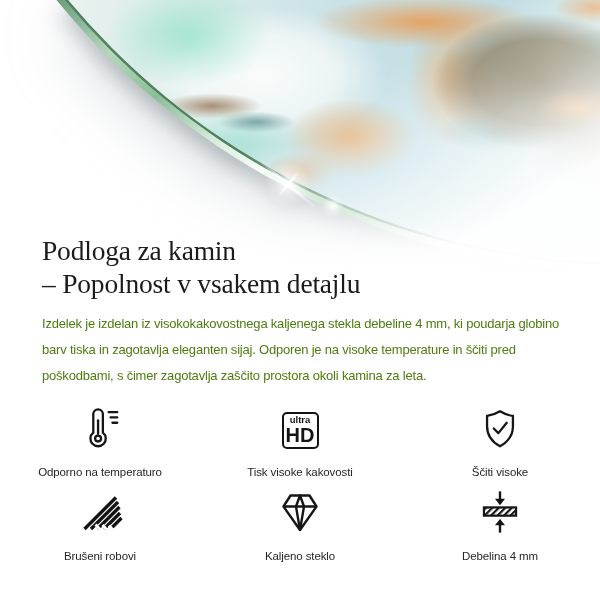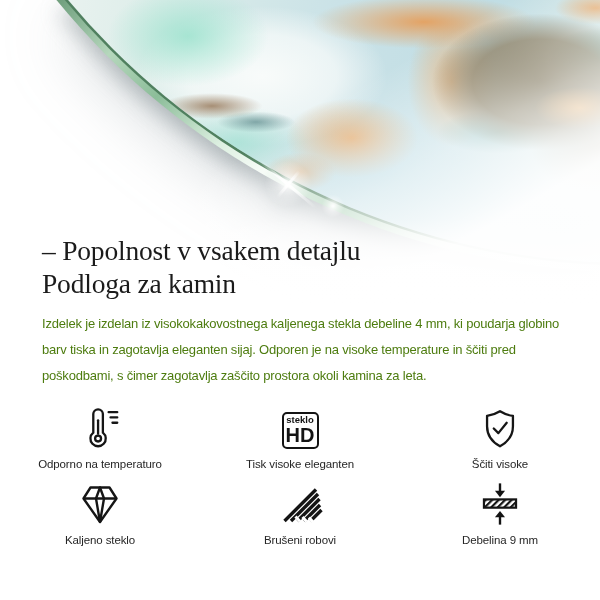--- a/index.html
+++ b/index.html
@@ -56,21 +56,21 @@
   h1{margin:234px 42px 0;font-family:"Liberation Serif","DejaVu Serif",serif;font-weight:400;
      font-size:27.5px;line-height:33px;color:#1b1b1b;letter-spacing:-.2px;}
   h1 span{display:block;}
   .description{margin:11px 42px 0;width:520px;font-size:13px;line-height:26px;
      color:#4d7c0f;letter-spacing:-.2px;}
 
   
   .features{display:grid;grid-template-columns:200px 200px 200px;row-gap:8px;margin:13px 0 0;}
   .feature{display:flex;flex-direction:column;align-items:center;}
   .icon-box{height:50px;display:flex;align-items:flex-end;justify-content:center;}
-  .feature-label{margin-top:6px;font-size:11.5px;color:#262626;letter-spacing:-.1px;white-space:nowrap;}
+  .feature-label{margin-top:14px;font-size:11.5px;color:#262626;letter-spacing:-.1px;white-space:nowrap;}
   .icon-stroke{stroke:#161616;fill:none;stroke-width:2.4;}
   .hd-box{box-sizing:border-box;width:37px;height:37px;border:2.6px solid #141414;border-radius:5px;
      display:flex;flex-direction:column;align-items:center;justify-content:center;color:#141414;margin-bottom:3px;}
   .hd-top{font-size:9.5px;font-weight:700;line-height:1;letter-spacing:0;}
   .hd-bottom{font-size:20px;font-weight:700;line-height:1.05;}
 </style>
 </head>
 <body>
 
 <div class="hero">
@@ -85,22 +85,22 @@
     </div>
     <div class="sparkle small" style="left:333px;top:206px">
       <div class="glow"></div>
     </div>
   </div>
   <div class="hero-fade"></div>
 </div>
 
 <main>
   <h1>
+    <span>Podloga za kamin</span>
     <span>– Popolnost v vsakem detajlu</span>
-    <span>Podloga za kamin</span>
   </h1>
 
   <p class="description">Izdelek je izdelan iz visokokakovostnega kaljenega stekla debeline 4 mm, ki poudarja globino barv tiska in zagotavlja eleganten sijaj. Odporen je na visoke temperature in ščiti pred poškodbami, s čimer zagotavlja zaščito prostora okoli kamina za leta.</p>
 
   <div class="features">
 
     <div class="feature">
       <div class="icon-box">
         <svg width="46" height="48" viewBox="0 0 48 48">
           <path class="icon-stroke" stroke-linecap="round" d="M27 28.8 V9.5 A5 5 0 0 0 17 9.5 V28.8 A8 8 0 1 0 27 28.8 Z"></path>
@@ -108,49 +108,35 @@
           <path class="icon-stroke" stroke-linecap="round" d="M22 16 V30"></path>
           <path class="icon-stroke" stroke-linecap="round" d="M33 7.5 H42 M35 13 H42 M37 18.5 H42"></path>
         </svg>
       </div>
       <div class="feature-label">Odporno na temperaturo</div>
     </div>
 
     <div class="feature">
       <div class="icon-box">
         <div class="hd-box">
-          <div class="hd-top">steklo</div>
+          <div class="hd-top">ultra</div>
           <div class="hd-bottom">HD</div>
         </div>
       </div>
-      <div class="feature-label">Tisk visoke eleganten</div>
+      <div class="feature-label">Tisk visoke kakovosti</div>
     </div>
 
     <div class="feature">
       <div class="icon-box">
         <svg width="48" height="46" viewBox="0 0 48 48">
           <path class="icon-stroke" stroke-linejoin="round" d="M24 5.5 C20 8 15.5 9.6 10.5 10.3 V21 C10.5 30.5 16 37.5 24 42 C32 37.5 37.5 30.5 37.5 21 V10.3 C32.5 9.6 28 8 24 5.5 Z"></path>
           <path class="icon-stroke" stroke-linecap="round" stroke-linejoin="round" d="M17.5 23.5 L22.3 28.3 L31 17.5"></path>
         </svg>
       </div>
       <div class="feature-label">Ščiti visoke</div>
-    </div>
-
-    <div class="feature">
-      <div class="icon-box">
-        <svg width="48" height="48" viewBox="0 0 48 48">
-          <g class="icon-stroke" stroke-width="1.9" stroke-linejoin="round">
-            <path d="M7.5 18.5 L14.5 7.5 H33.5 L40.5 18.5 L24 42 Z"></path>
-            <path d="M7.5 18.5 H40.5"></path>
-            <path d="M20 18.5 L24 7.5 L28 18.5"></path>
-            <path d="M20 18.5 L24 42 M28 18.5 L24 42"></path>
-          </g>
-        </svg>
-      </div>
-      <div class="feature-label">Kaljeno steklo</div>
     </div>
 
     <div class="feature">
       <div class="icon-box">
         <svg width="48" height="48" viewBox="0 0 48 48">
           <g stroke="#141414" stroke-width="3.4" fill="none">
             <path d="M8.5 41 L40 9.5"></path>
             <path d="M15 41 L42 14"></path>
             <path d="M21.5 41 L43.5 19"></path>
             <path d="M28 41 L44 25"></path>
@@ -161,30 +147,44 @@
             <path d="M26.5 37 L30.5 41.5"></path>
             <path d="M33 37.5 L37 42"></path>
           </g>
         </svg>
       </div>
       <div class="feature-label">Brušeni robovi</div>
     </div>
 
     <div class="feature">
       <div class="icon-box">
+        <svg width="48" height="48" viewBox="0 0 48 48">
+          <g class="icon-stroke" stroke-width="1.9" stroke-linejoin="round">
+            <path d="M7.5 18.5 L14.5 7.5 H33.5 L40.5 18.5 L24 42 Z"></path>
+            <path d="M7.5 18.5 H40.5"></path>
+            <path d="M20 18.5 L24 7.5 L28 18.5"></path>
+            <path d="M20 18.5 L24 42 M28 18.5 L24 42"></path>
+          </g>
+        </svg>
+      </div>
+      <div class="feature-label">Kaljeno steklo</div>
+    </div>
+
+    <div class="feature">
+      <div class="icon-box">
         <svg width="44" height="48" viewBox="0 0 48 52">
           <defs>
             <pattern id="hatchp" patternUnits="userSpaceOnUse" width="5" height="5" patternTransform="rotate(45)">
               <rect width="2.4" height="5" fill="#141414"></rect>
             </pattern>
           </defs>
           <path d="M24 3.5 V12" stroke="#141414" stroke-width="2.6"></path>
           <path d="M18.5 11.5 H29.5 L24 18.5 Z" fill="#141414"></path>
           <rect x="6.5" y="21" width="35" height="9" fill="url(#hatchp)" stroke="#141414" stroke-width="2.4"></rect>
           <path d="M18.5 40.5 H29.5 L24 33.5 Z" fill="#141414"></path>
           <path d="M24 40 V48.5" stroke="#141414" stroke-width="2.6"></path>
         </svg>
       </div>
-      <div class="feature-label">Debelina 9 mm</div>
+      <div class="feature-label">Debelina 4 mm</div>
     </div>
 
   </div>
 </main>
 
 </body></html>

